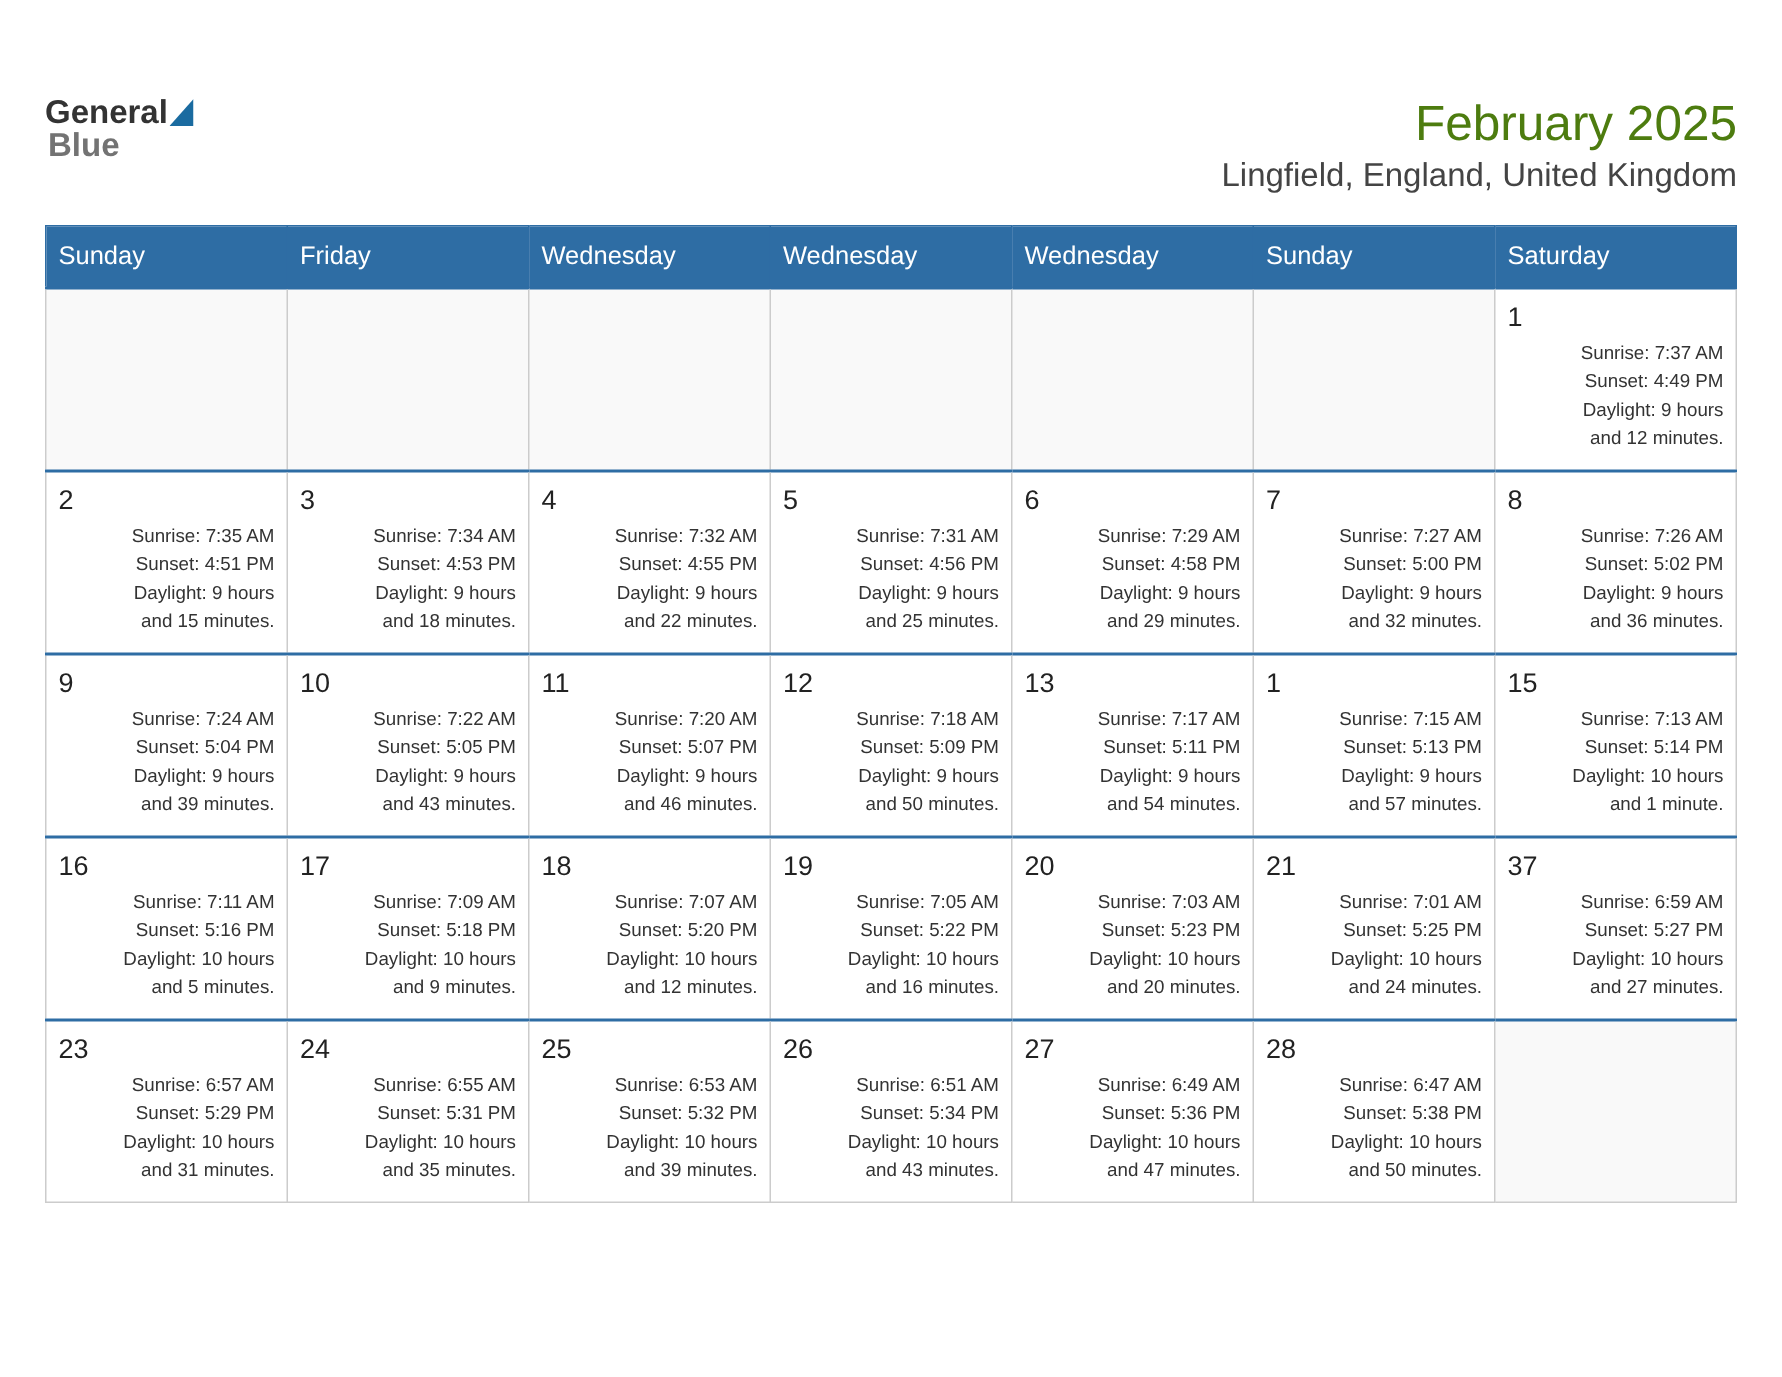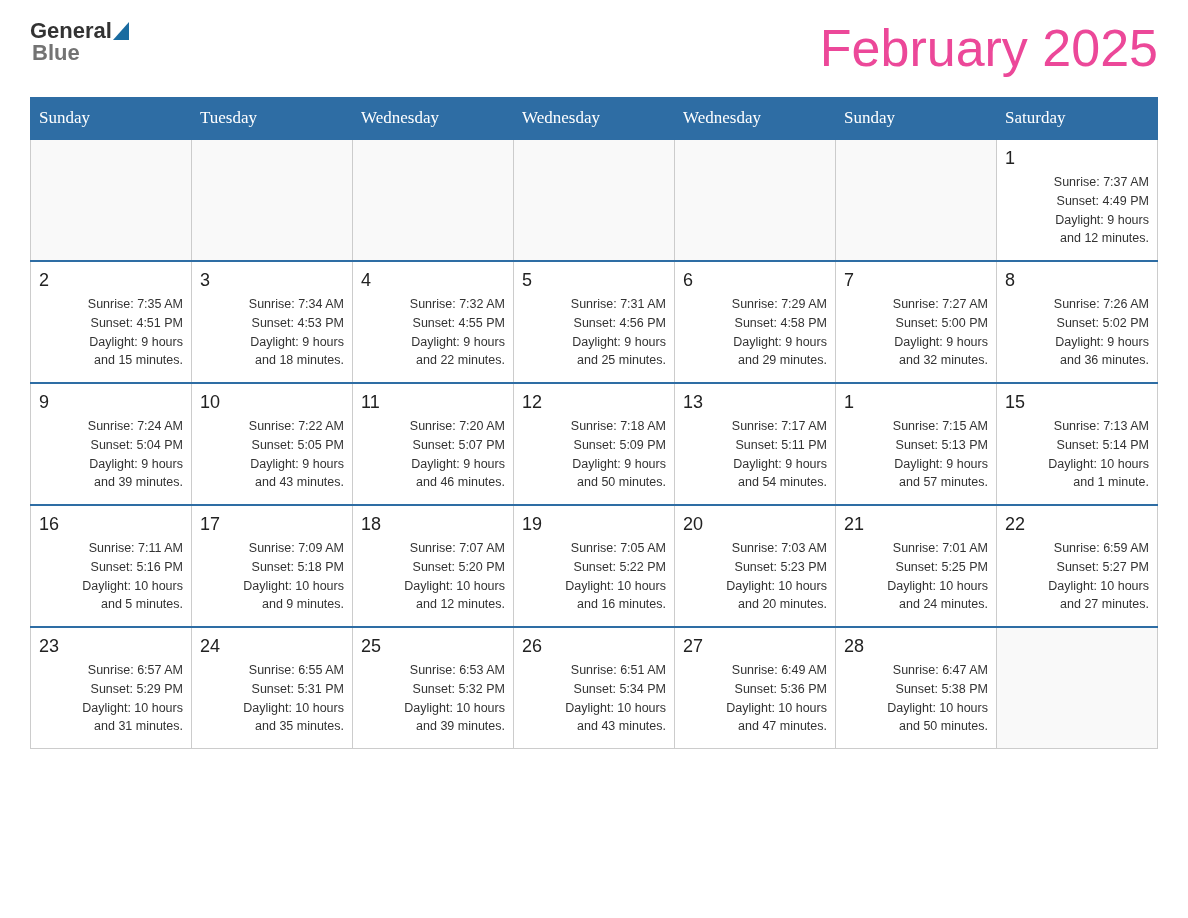--- a/index.html
+++ b/index.html
@@ -8,48 +8,48 @@
       background: #fff;
       padding: 20px 30px;
       width: 1188px;
       min-height: 918px;
     }
     .header {
       display: flex;
       justify-content: space-between;
       align-items: flex-start;
       margin-bottom: 20px;
+      margin-top: 44px;
     }
     .title-block {
       text-align: right;
     }
     .month-title {
-      font-size: 52px;
+      font-size: 33px;
       font-weight: normal;
-      color: #ec4899;
+      color: #4d7c0f;
       line-height: 1.1;
     }
     .location-title {
       font-size: 22px;
       color: #444;
       margin-top: 4px;
     }
     .calendar {
       width: 100%;
       border-collapse: collapse;
     }
     .calendar thead tr th {
       background: #2e6da4;
       color: #fff;
       font-size: 17px;
       font-weight: normal;
       padding: 10px 8px;
       text-align: left;
       border: 1px solid #2e6da4;
-      font-family: Liberation Serif, serif;
     }
     .calendar tbody tr td {
       vertical-align: top;
       padding: 8px 8px 12px 8px;
       border: 1px solid #ccc;
       border-top: 2px solid #2e6da4;
       font-size: 13px;
       color: #333;
       width: calc(100% / 7);
       min-height: 110px;
@@ -102,28 +102,29 @@
       <svg class="triangle-svg" width="16" height="18" viewBox="0 0 16 18">
         <polygon points="0,18 16,18 16,0" fill="#1a6ba0"></polygon>
       </svg>
     </div>
     <div class="logo-line2">
       <span>Blue</span>
     </div>
   </div>
   <div class="title-block">
     <div class="month-title">February 2025</div>
+    <div class="location-title">Lingfield, England, United Kingdom</div>
   </div>
 </div>
 
 <table class="calendar">
   <thead>
     <tr>
     <th>Sunday</th>
-        <th>Tuesday</th>
+        <th>Friday</th>
         <th>Wednesday</th>
         <th>Wednesday</th>
         <th>Wednesday</th>
         <th>Sunday</th>
         <th>Saturday</th>
       </tr>
   </thead>
   <tbody>
   <tr>
         <td class="empty"></td>
@@ -216,21 +217,21 @@
         </td>
         <td>
           <span class="day-number">20</span>
           <div class="day-info">Sunrise: 7:03 AM<br>Sunset: 5:23 PM<br>Daylight: 10 hours<br>and 20 minutes.</div>
         </td>
         <td>
           <span class="day-number">21</span>
           <div class="day-info">Sunrise: 7:01 AM<br>Sunset: 5:25 PM<br>Daylight: 10 hours<br>and 24 minutes.</div>
         </td>
         <td>
-          <span class="day-number">22</span>
+          <span class="day-number">37</span>
           <div class="day-info">Sunrise: 6:59 AM<br>Sunset: 5:27 PM<br>Daylight: 10 hours<br>and 27 minutes.</div>
         </td>
       </tr>
       <tr>
         <td>
           <span class="day-number">23</span>
           <div class="day-info">Sunrise: 6:57 AM<br>Sunset: 5:29 PM<br>Daylight: 10 hours<br>and 31 minutes.</div>
         </td>
         <td>
           <span class="day-number">24</span>

